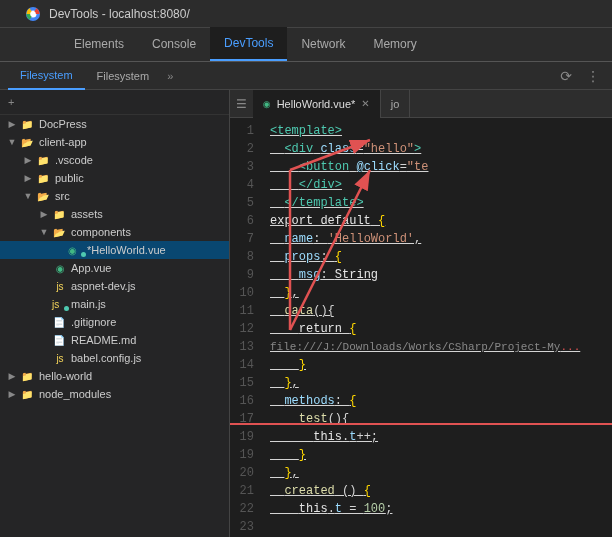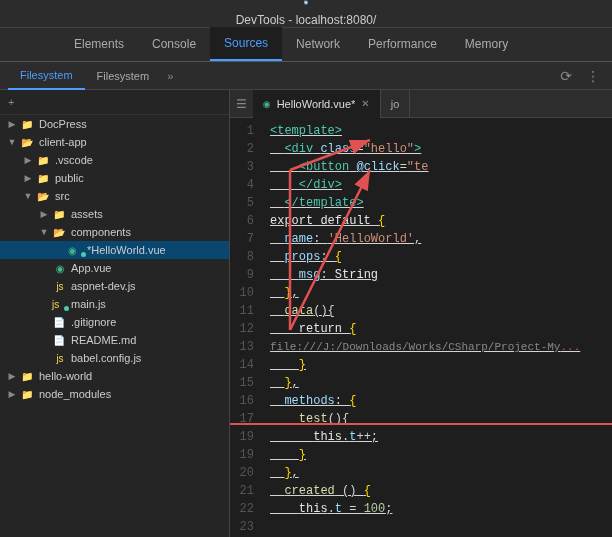--- a/index.html
+++ b/index.html
@@ -15,21 +15,20 @@
 
     
     .title-bar {
       background: #2c2c2c;
       height: 28px;
       display: flex;
       align-items: center;
       padding: 0 25px;
       gap: 8px;
       border-bottom: 1px solid #444;
-      flex-direction: column;
     }
     .title-bar-icon {
       width: 16px;
       height: 16px;
     }
     .title-bar-text {
       color: #ccc;
       font-size: 12px;
     }
 
@@ -289,27 +288,24 @@
 </div>
 
 <div class="main-tabs">
   <div class="main-tab">
       <span>Elements</span>
     </div>
   <div class="main-tab">
       <span>Console</span>
     </div>
   <div class="main-tab active">
-      <span>Sources</span>
+      <span>DevTools</span>
     </div>
   <div class="main-tab">
       <span>Network</span>
-    </div>
-  <div class="main-tab">
-      <span>Performance</span>
     </div>
   <div class="main-tab">
       <span>Memory</span>
     </div>
 </div>
 
 <div class="sub-tabs">
   <div class="sub-tab active">
       <span>Filesystem</span>
     </div>

